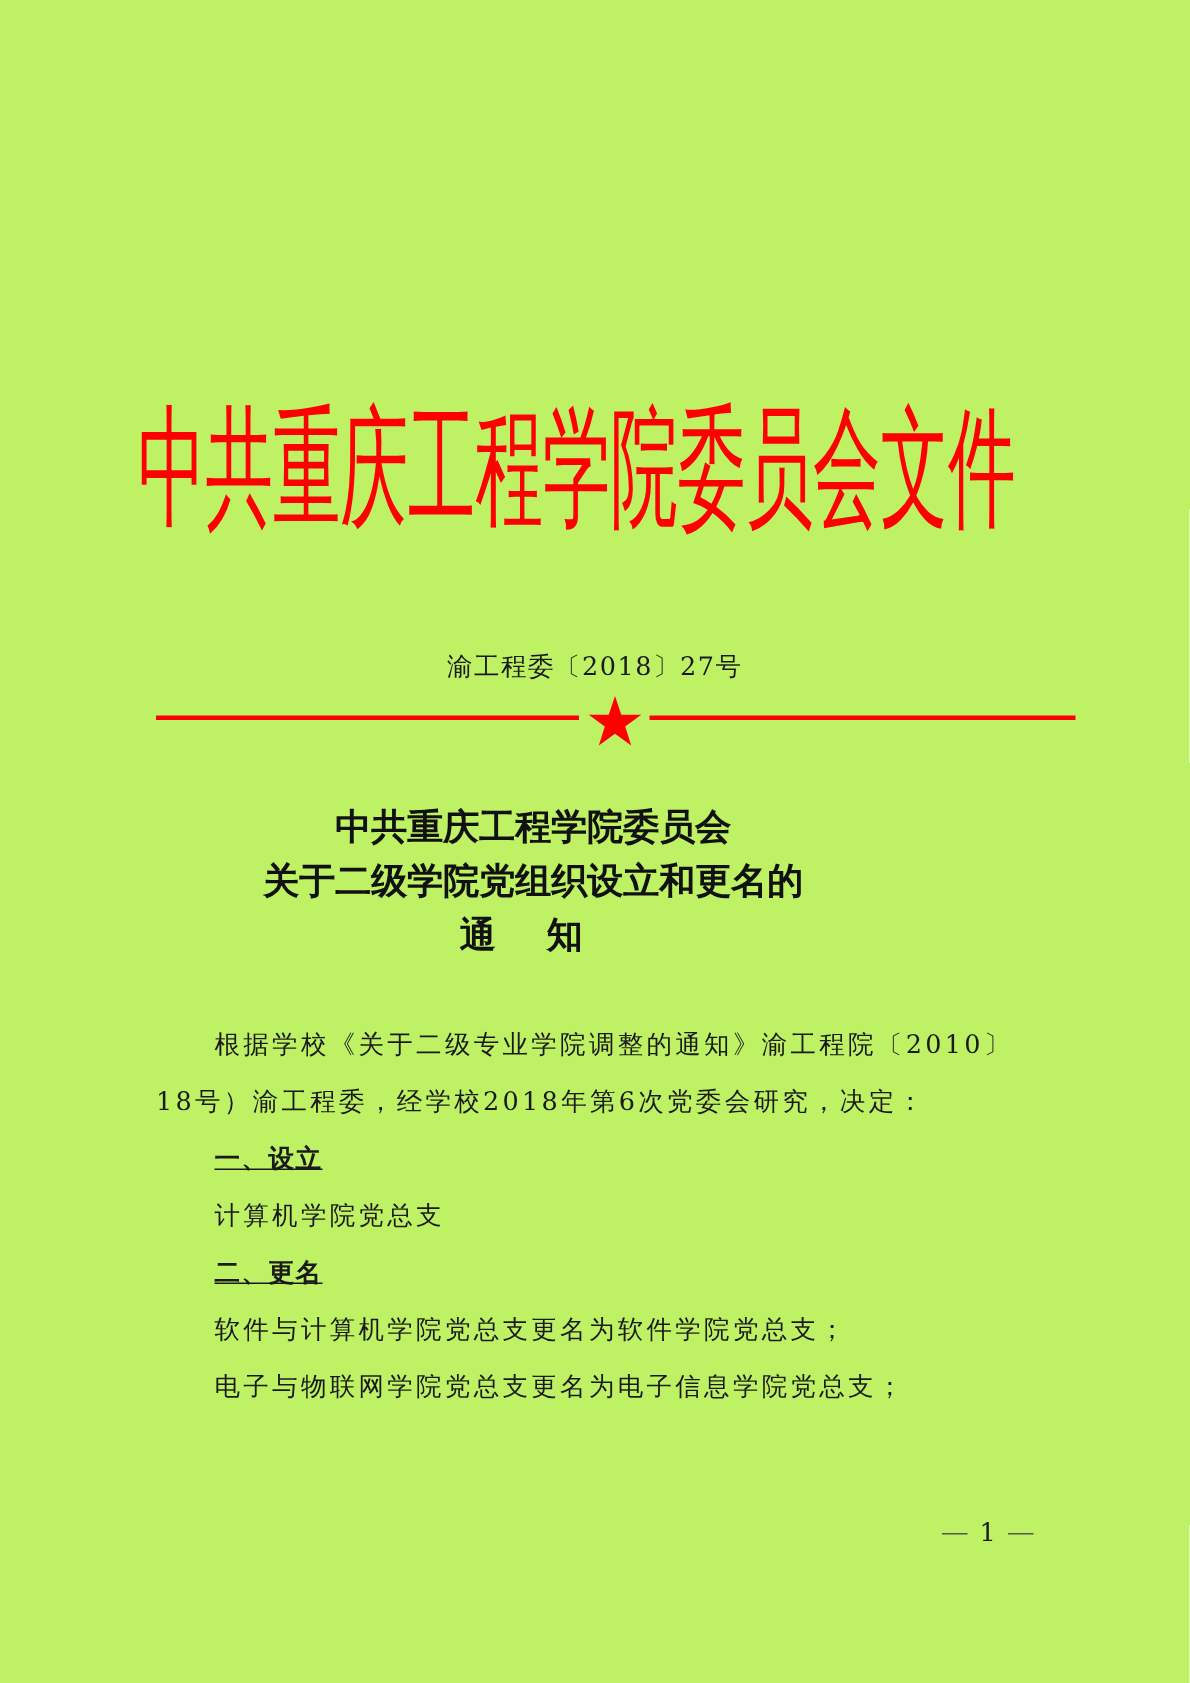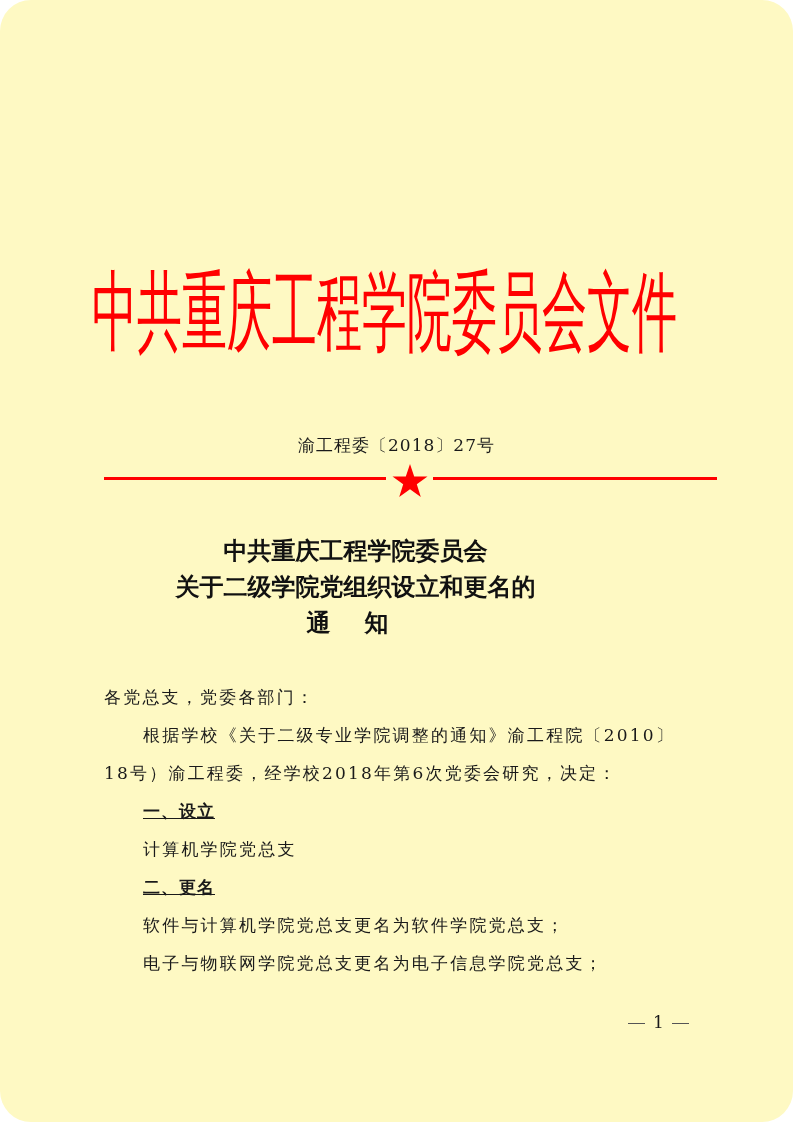--- a/index.html
+++ b/index.html
@@ -13,22 +13,21 @@
       position: relative;
       overflow: hidden;
       font-family: "DejaVu Serif", "Liberation Serif", serif;
       color: #1a1a1a;
     }
     .page {
       position: absolute;
       left: 0; top: 0;
       width: 793px;
       height: 1122px;
-      background: #fef9c3;
-      border-radius: 31px;
+      background: #bef264;
     }
     .red-header {
       position: absolute;
       left: 92px;
       top: 268px;
       width: 600px;
       height: 92px;
       overflow: visible;
     }
     .red-header-text {
@@ -132,21 +131,20 @@
   </svg>
   <div class="red-rule rule-right"></div>
 
   <div class="title-block">
     <span class="title-line">中共重庆工程学院委员会</span>
     <span class="title-line">关于二级学院党组织设立和更名的</span>
     <span class="title-line notice">通知</span>
   </div>
 
   <div class="body">
-    <span class="p">各党总支，党委各部门：</span>
     <span class="p indent">根据学校《关于二级专业学院调整的通知》渝工程院〔2010〕</span>
     <span class="p">18号）渝工程委，经学校2018年第6次党委会研究，决定：</span>
     <span class="p indent heading">一、设立</span>
     <span class="p indent">计算机学院党总支</span>
     <span class="p indent heading">二、更名</span>
     <span class="p indent">软件与计算机学院党总支更名为软件学院党总支；</span>
     <span class="p indent">电子与物联网学院党总支更名为电子信息学院党总支；</span>
   </div>
 
   <div class="page-number">

